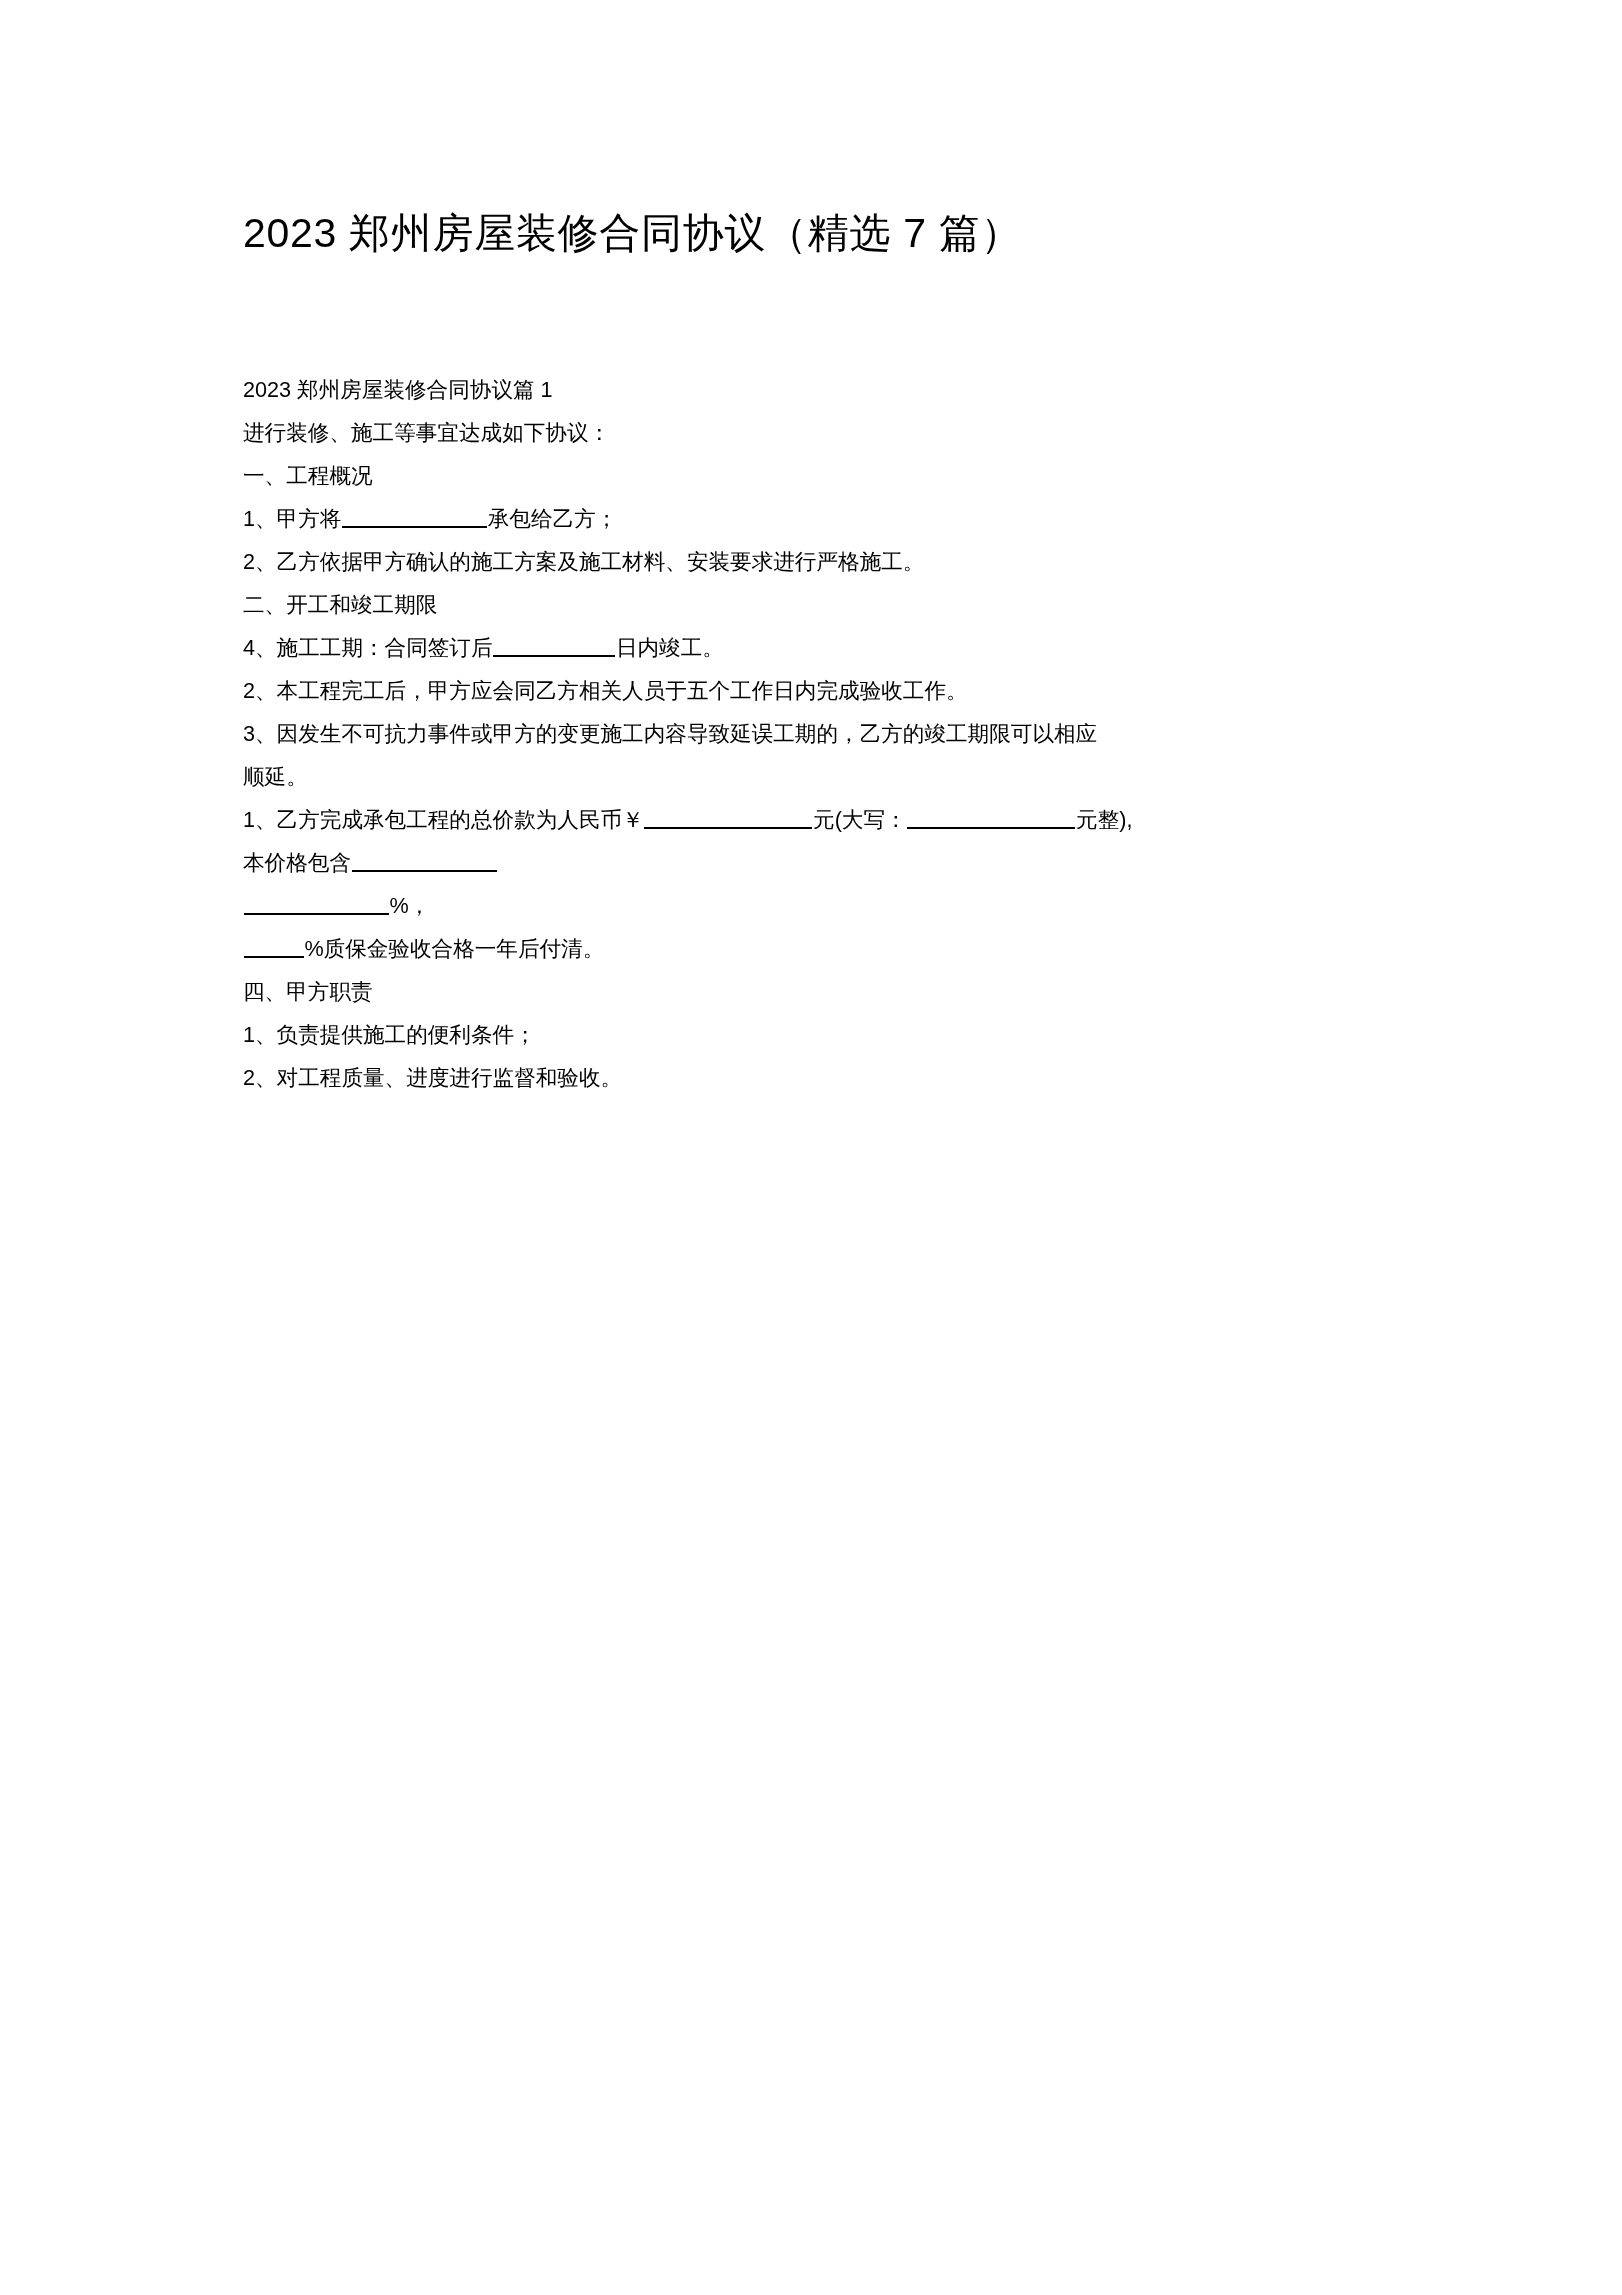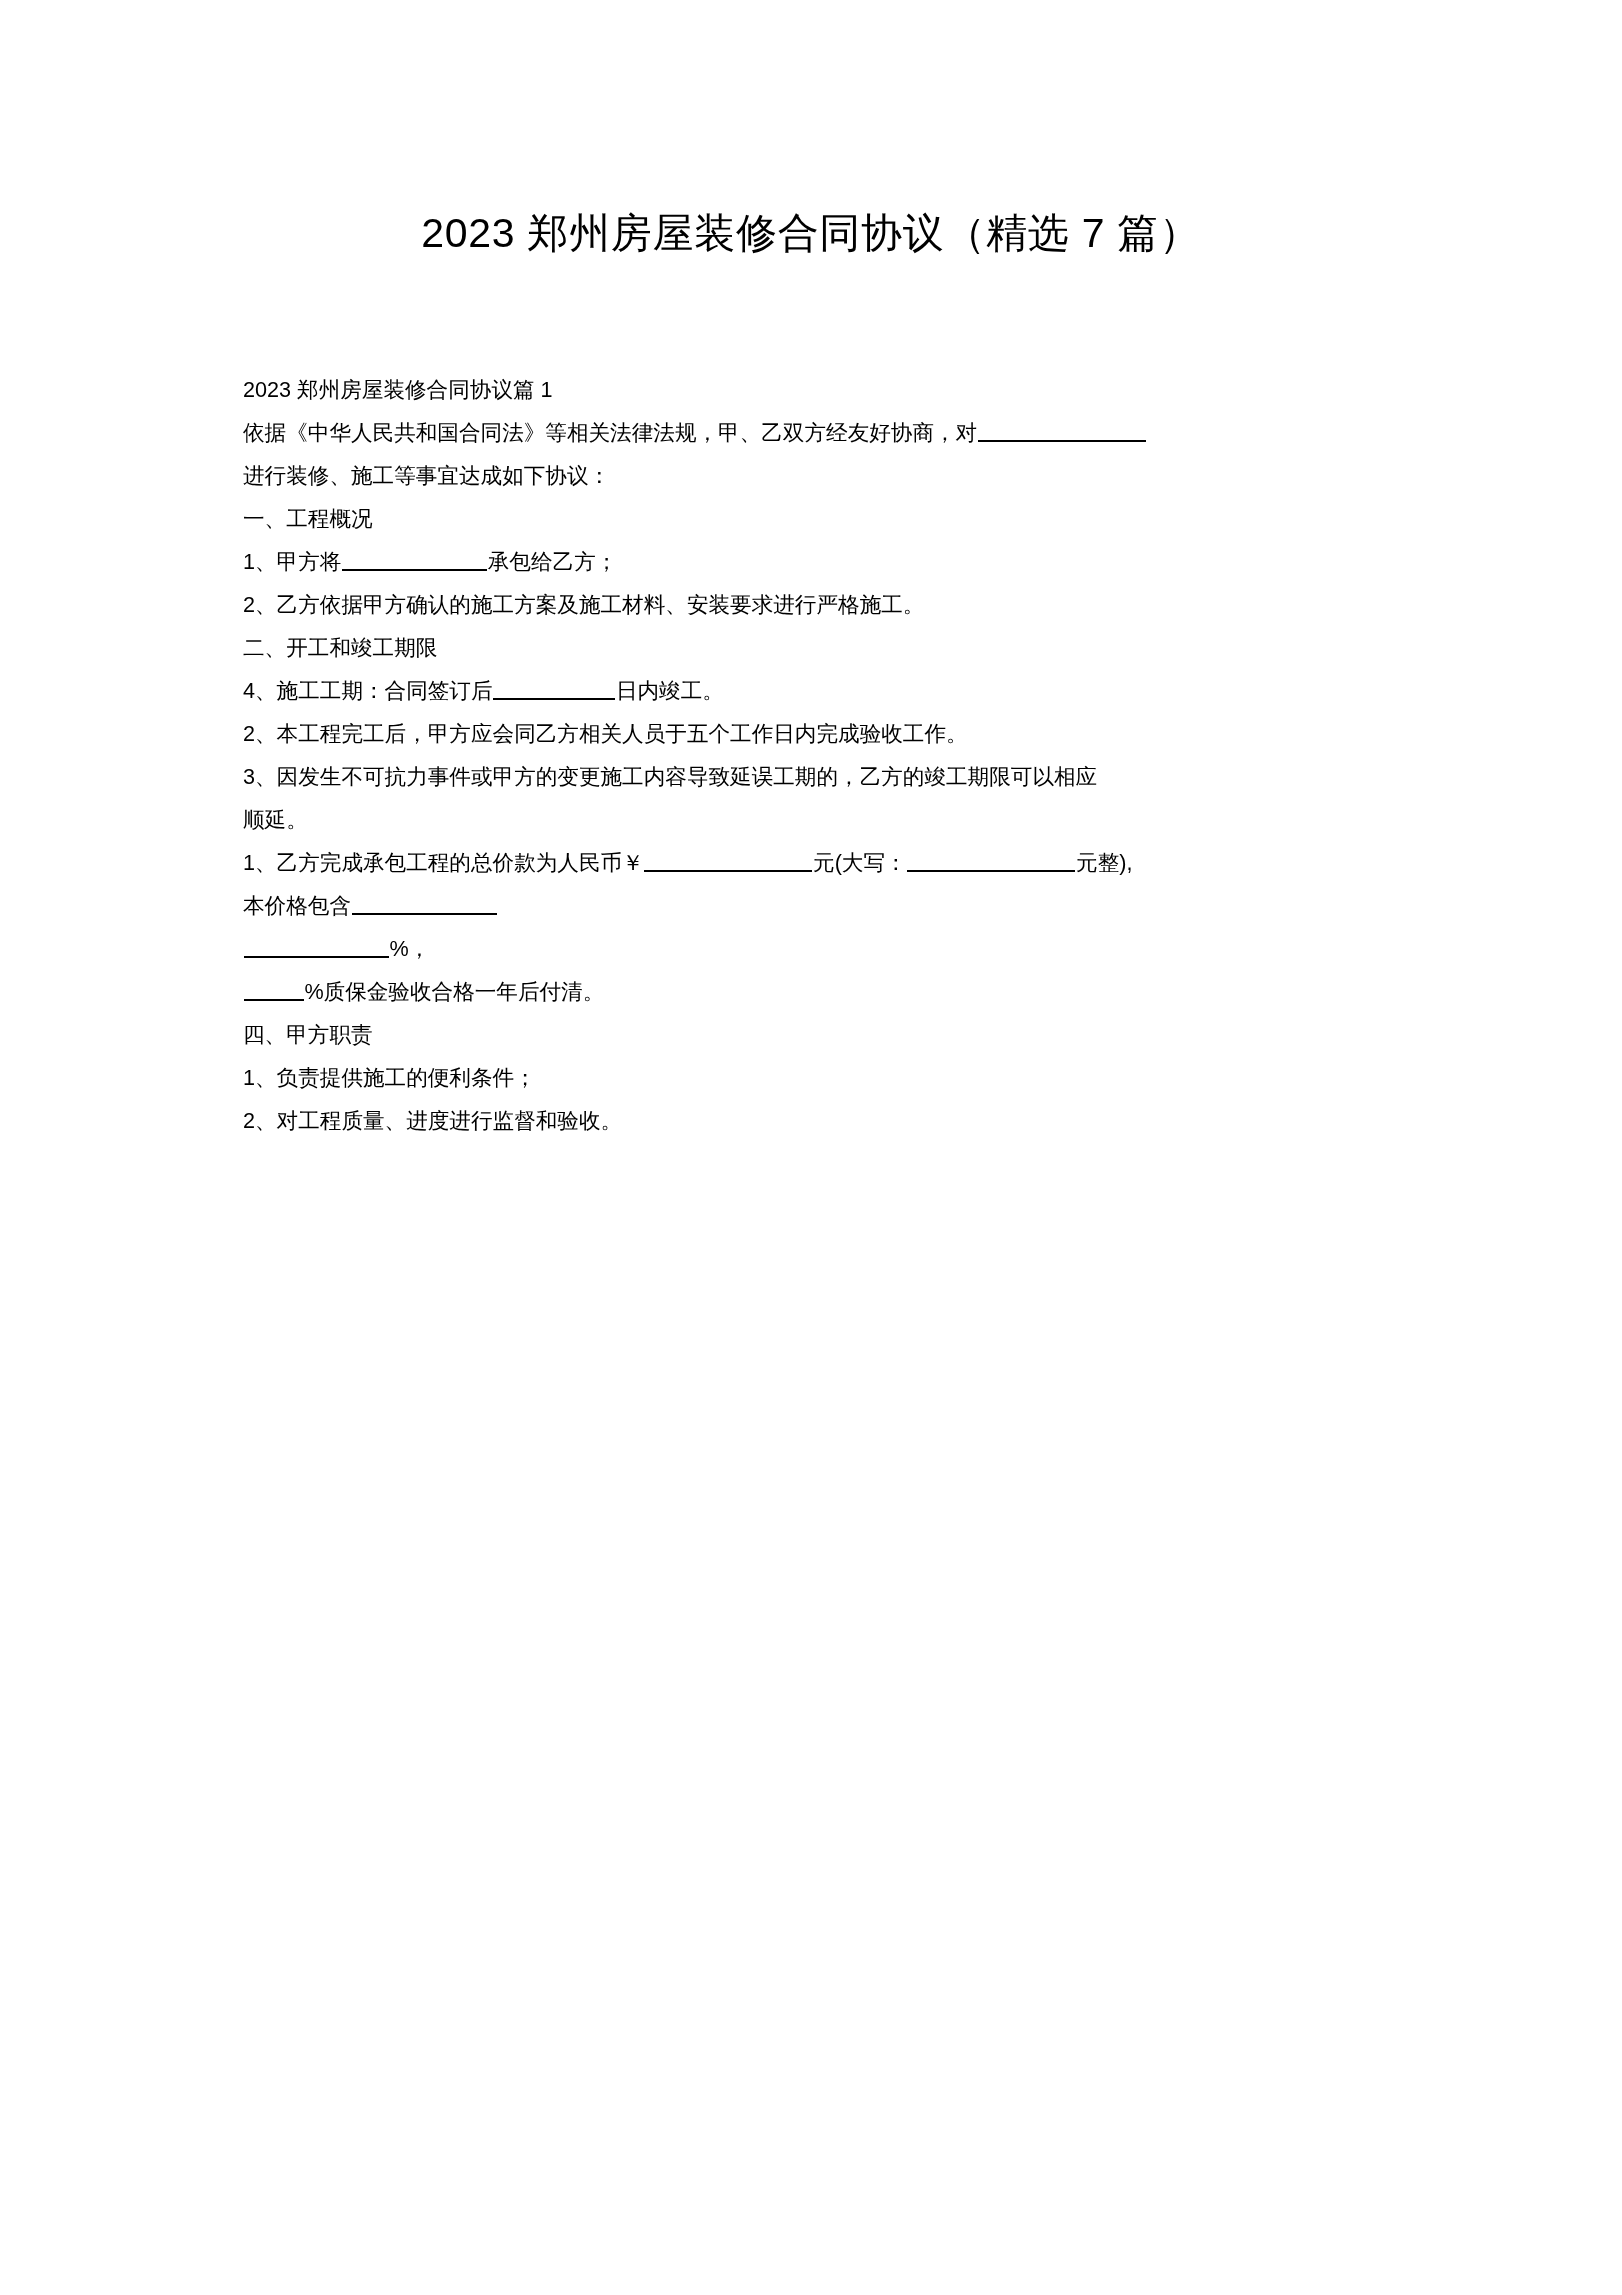--- a/index.html
+++ b/index.html
@@ -23,21 +23,21 @@
     top: 0;
     width: 1623px;
     height: 2295px;
     background: #ffffff;
   }
   .doc-title {
     position: absolute;
     left: 243px;
     top: 208px;
     width: 1136px;
-    text-align: center;
+    text-align: left;
     font-size: 41px;
     line-height: 1.25;
     font-weight: 400;
     letter-spacing: 0.7px;
     color: #000;
     white-space: nowrap;
   }
   .body-block {
     position: absolute;
     left: 243px;
@@ -78,26 +78,20 @@
 
   <div class="body-block">
 
     <div class="para-slot">
       <div class="para-line">
         <span>2023 郑州房屋装修合同协议篇 1</span>
       </div>
     </div>
 
 
-    <div class="para-slot">
-      <div class="para-line">
-        <span>依据《中华人民共和国合同法》等相关法律法规，甲、乙双方经友好协商，对</span>
-        <span class="blank b-xl"></span>
-      </div>
-    </div>
 
     <div class="para-slot">
       <div class="para-line">
         <span>进行装修、施工等事宜达成如下协议：</span>
       </div>
     </div>
 
     <div class="para-slot">
       <div class="para-line">
         <span>一、工程概况</span>

